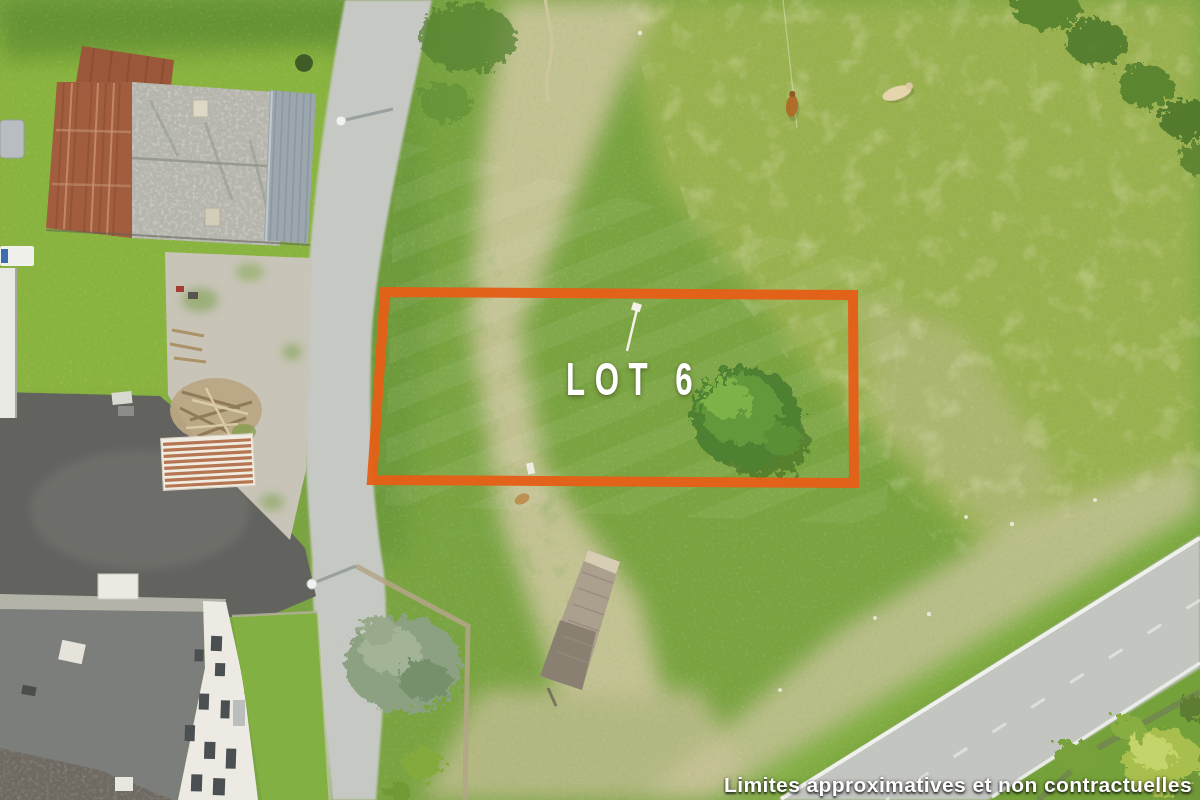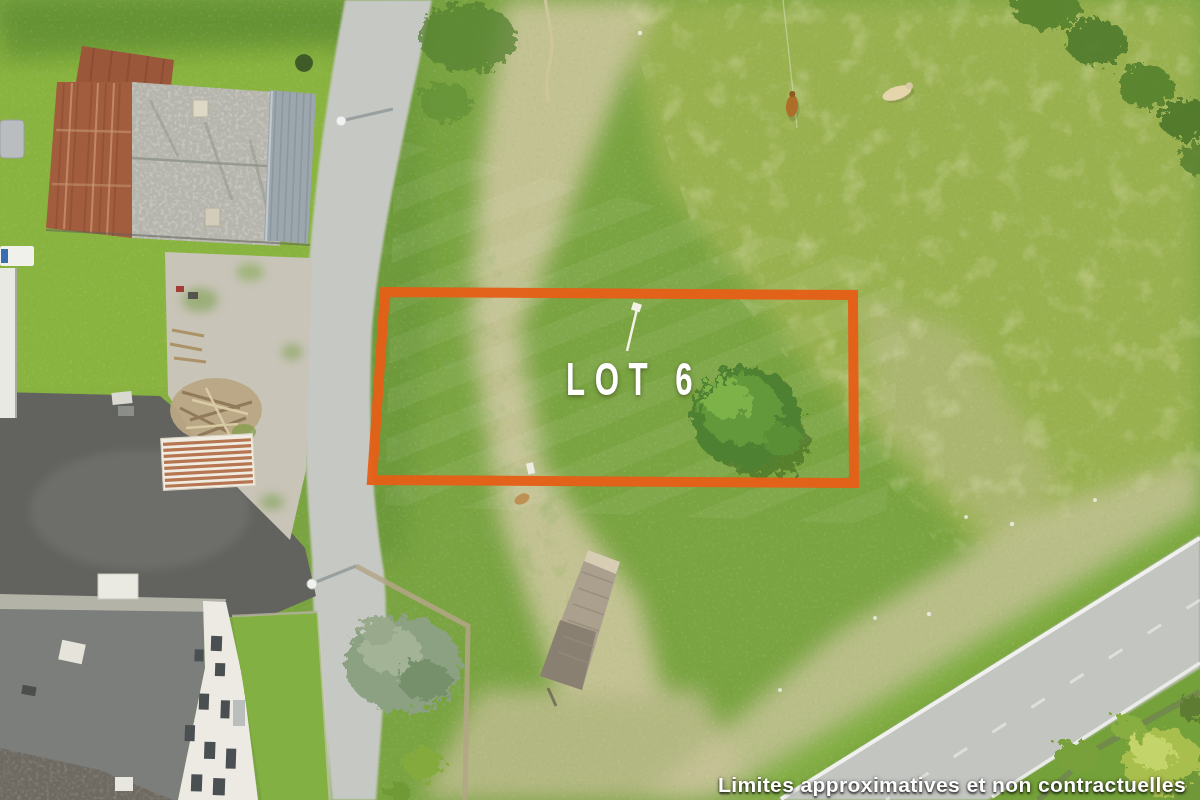--- a/index.html
+++ b/index.html
@@ -9,21 +9,21 @@
   }
   .stage svg { position:absolute; left:0; top:0; display:block; }
   .lot-label {
     position:absolute; left:566px; top:356px;
     font-size:46px; font-weight:700; letter-spacing:14px; line-height:1;
     color:#ffffff; transform:scaleX(0.68); transform-origin:left top;
     text-shadow:0 2px 7px rgba(35,40,15,0.45), 0 0 2px rgba(60,60,30,0.35);
     white-space:nowrap;
   }
   .disclaimer {
-    position:absolute; right:14px; bottom:3px;
+    position:absolute; right:8px; bottom:3px;
     font-size:21px; font-weight:700; letter-spacing:0.4px;
     color:#ffffff;
     text-shadow:0 2px 2px rgba(0,0,0,0.6), 1px 1px 4px rgba(0,0,0,0.5), -1px 0 2px rgba(0,0,0,0.35);
     white-space:nowrap;
     text-align:center;
   }
 </style>
 </head>
 <body>
 

